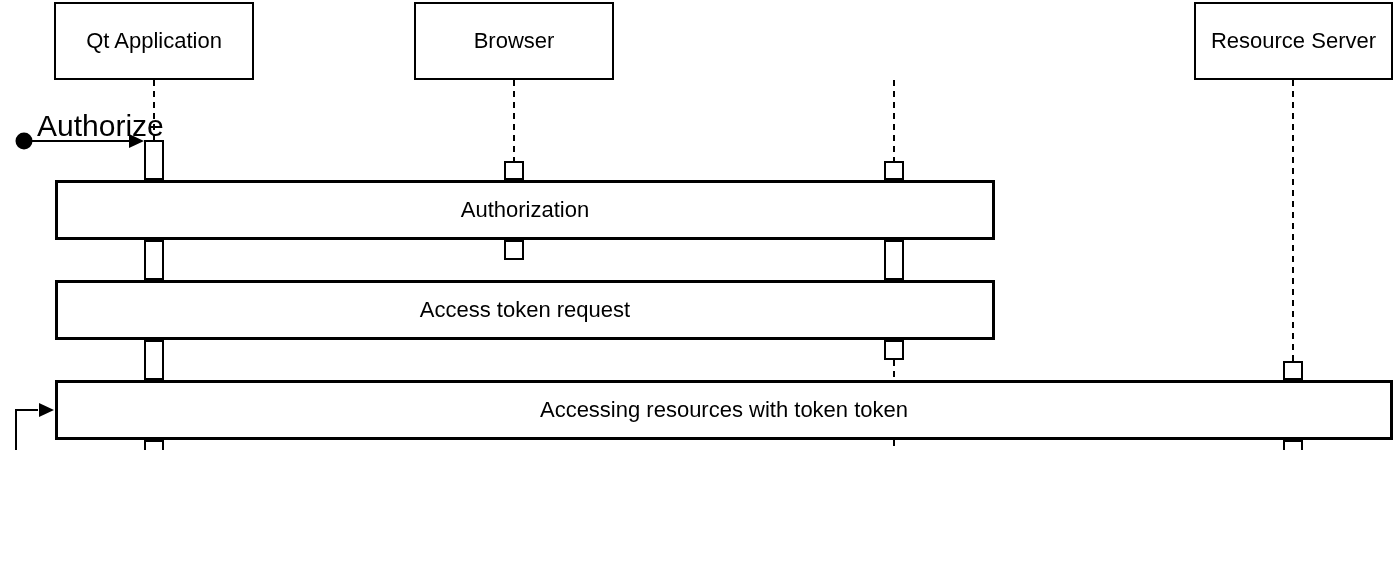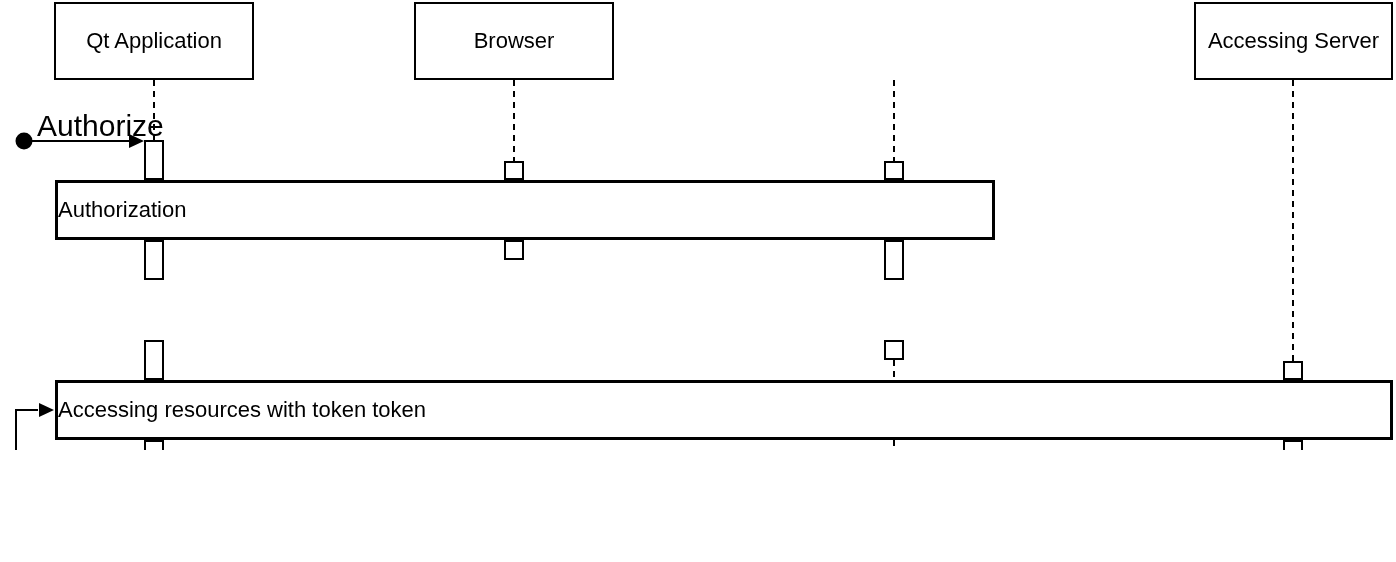--- a/index.html
+++ b/index.html
@@ -38,21 +38,21 @@
   }
   .msg {
     position: absolute;
     left: 55px;
     height: 60px;
     box-sizing: border-box;
     border: 3px solid #000;
     background: #fff;
     display: flex;
     align-items: center;
-    justify-content: flex-start;
+    justify-content: center;
     font-size: 22px;
     z-index: 3;
   }
   .overlay {
     position: absolute;
     left: 0; top: 0;
     z-index: 4;
     pointer-events: none;
   }
   .lifelayer {
@@ -86,21 +86,21 @@
     </g>
   </svg>
 
   <div class="actor" style="left:54px;width:200px">
     <span>Qt Application</span>
   </div>
   <div class="actor" style="left:414px;width:200px">
     <span>Browser</span>
   </div>
   <div class="actor" style="left:1194px;width:199px">
-    <span>Accessing Server</span>
+    <span>Resource Server</span>
   </div>
 
   <div class="act" style="left:144px;top:140px;height:40px"></div>
   <div class="act" style="left:144px;top:240px;height:40px"></div>
   <div class="act" style="left:144px;top:340px;height:40px"></div>
   <div class="act" style="left:144px;top:440px;height:40px"></div>
   <div class="act" style="left:144px;top:540px;height:21px"></div>
 
   <div class="act" style="left:504px;top:161px;height:19px"></div>
   <div class="act" style="left:504px;top:240px;height:20px"></div>
@@ -110,20 +110,23 @@
   <div class="act" style="left:884px;top:340px;height:20px"></div>
   <div class="act" style="left:884px;top:462px;height:18px"></div>
   <div class="act" style="left:884px;top:540px;height:21px"></div>
 
   <div class="act" style="left:1283px;top:361px;height:19px"></div>
   <div class="act" style="left:1283px;top:440px;height:20px"></div>
 
   <div class="msg" style="top:180px;width:940px">
     <span>Authorization</span>
   </div>
+  <div class="msg" style="top:280px;width:940px">
+    <span>Access token request</span>
+  </div>
   <div class="msg" style="top:380px;width:1338px">
     <span>Accessing resources with token token</span>
   </div>
 
   <div class="start-label">Authorize</div>
 
   <svg class="overlay" width="1396" height="562" viewBox="0 0 1396 562">
     <circle cx="24" cy="141" r="8.5" fill="#000"></circle>
     <line x1="32" y1="141" x2="130" y2="141" stroke="#000" stroke-width="2"></line>
     <polygon points="144,141 129,134 129,148" fill="#000"></polygon>

